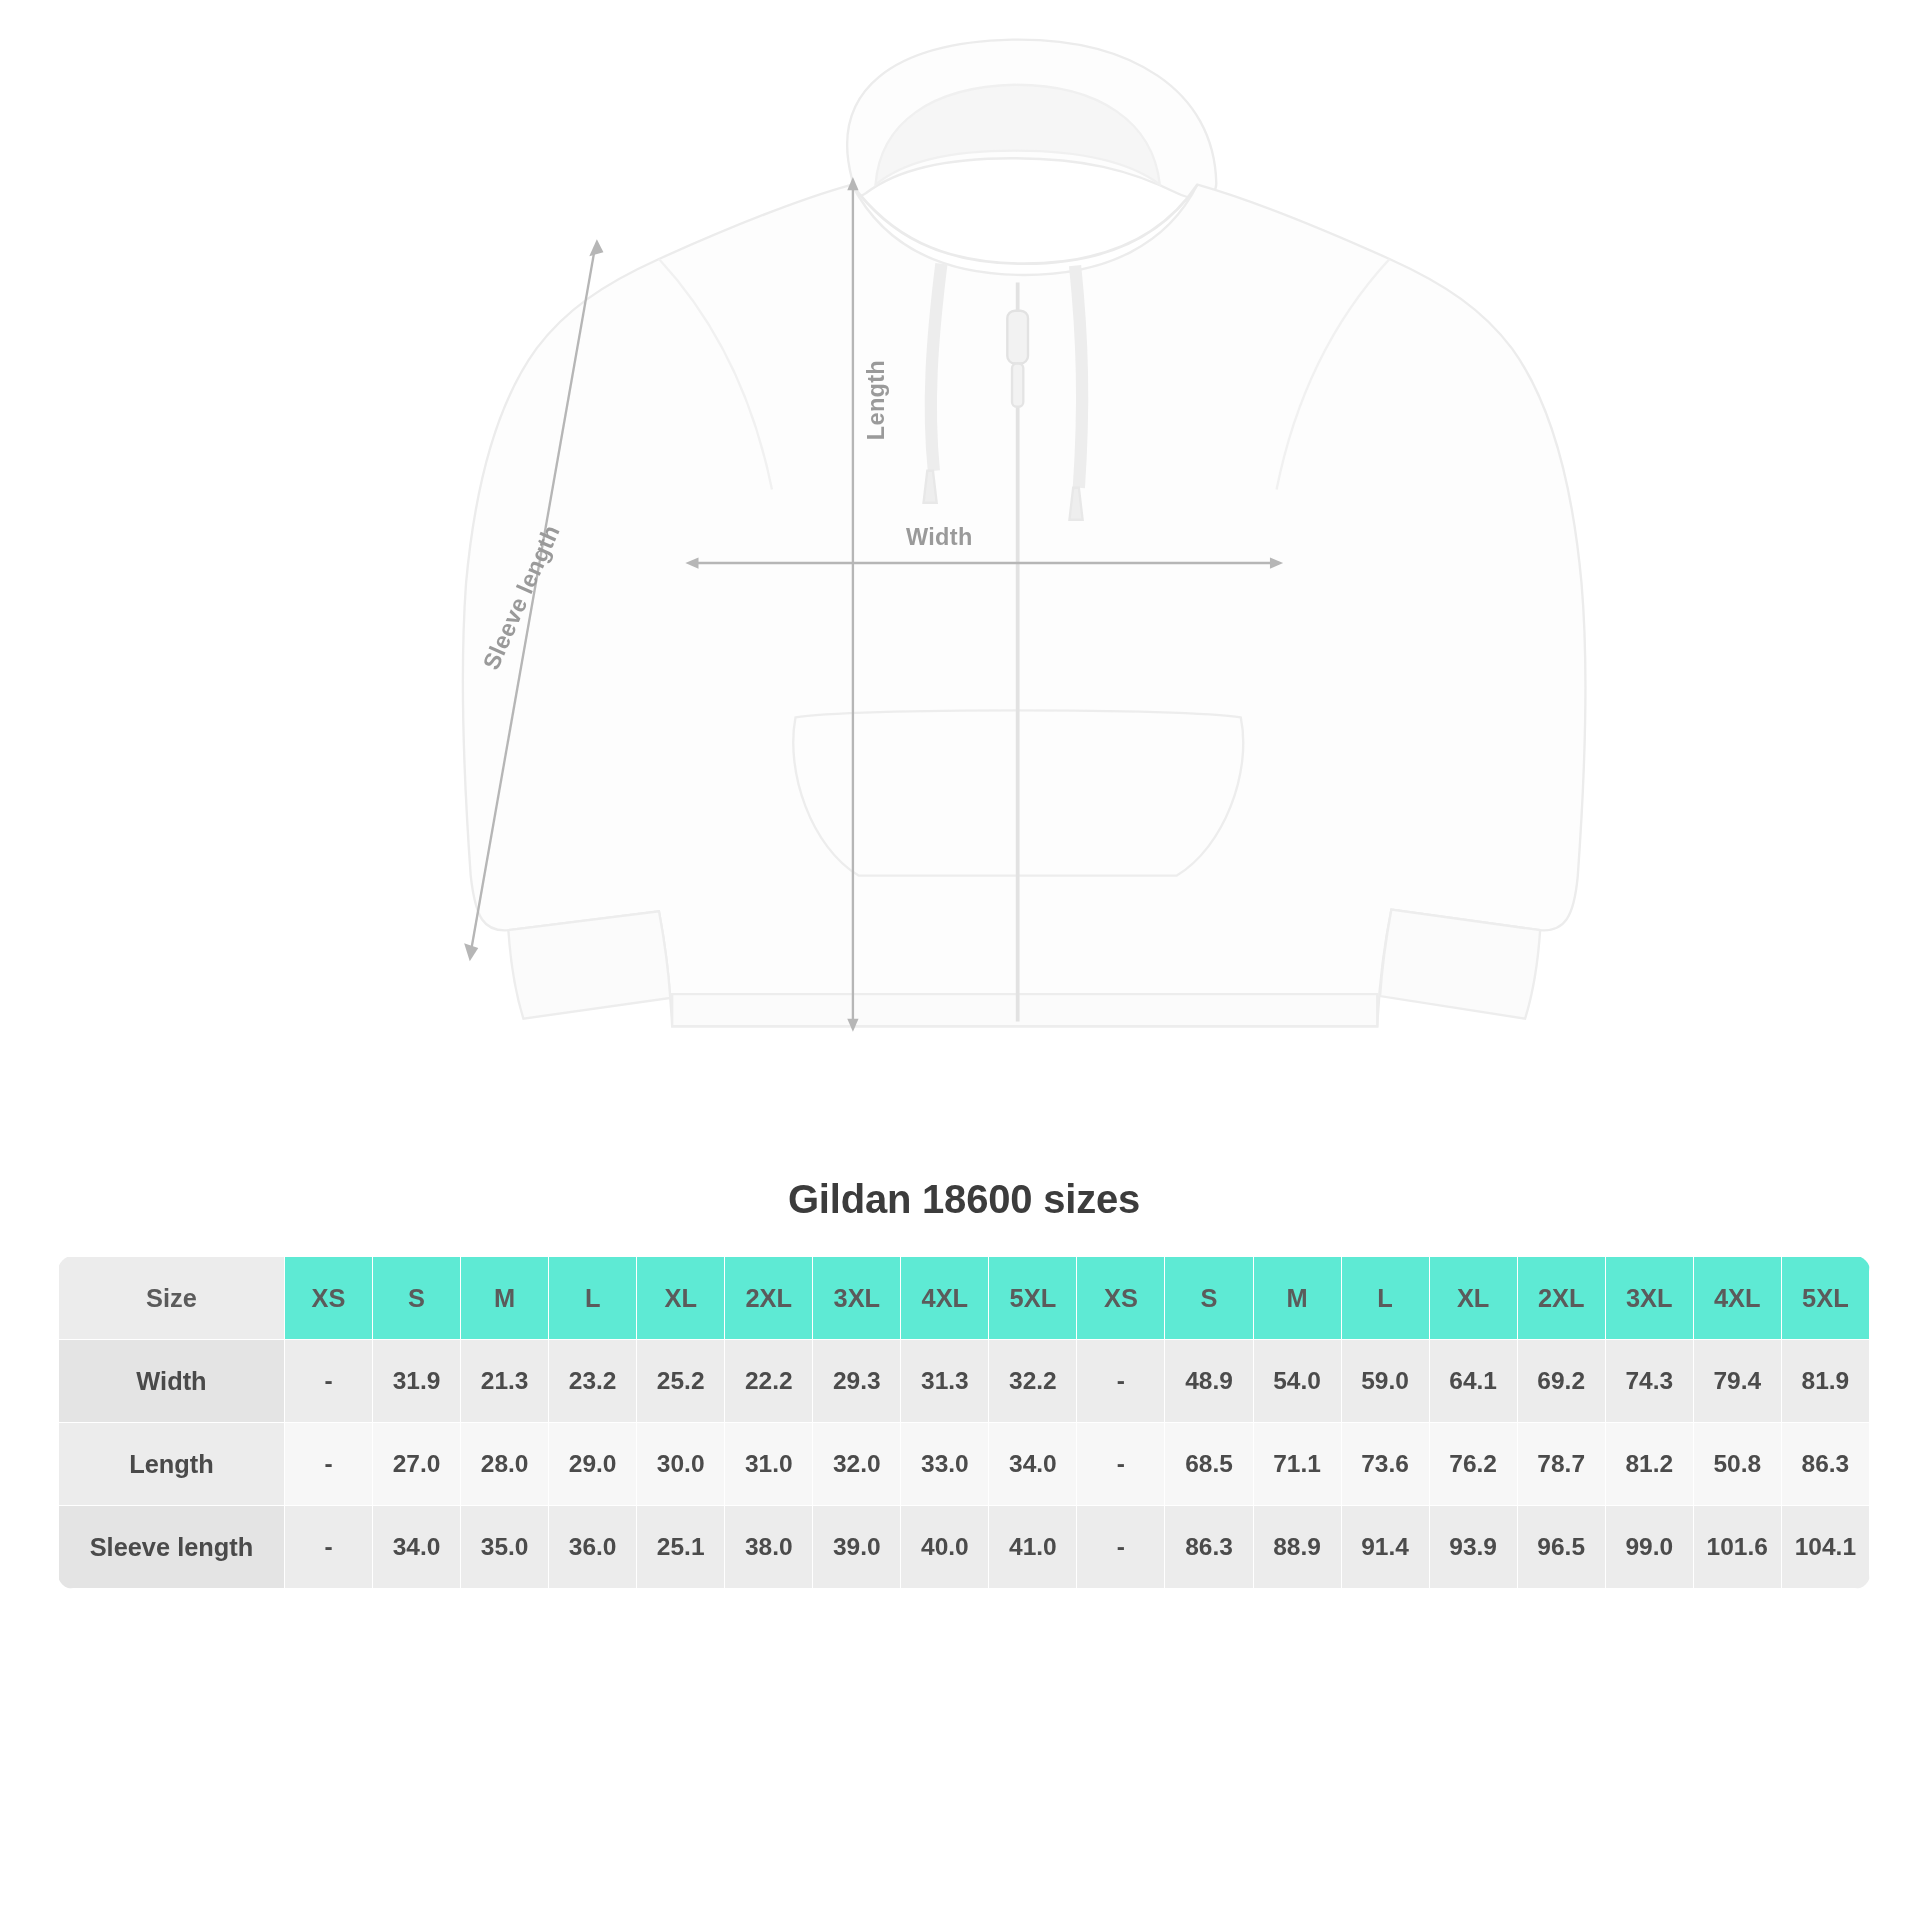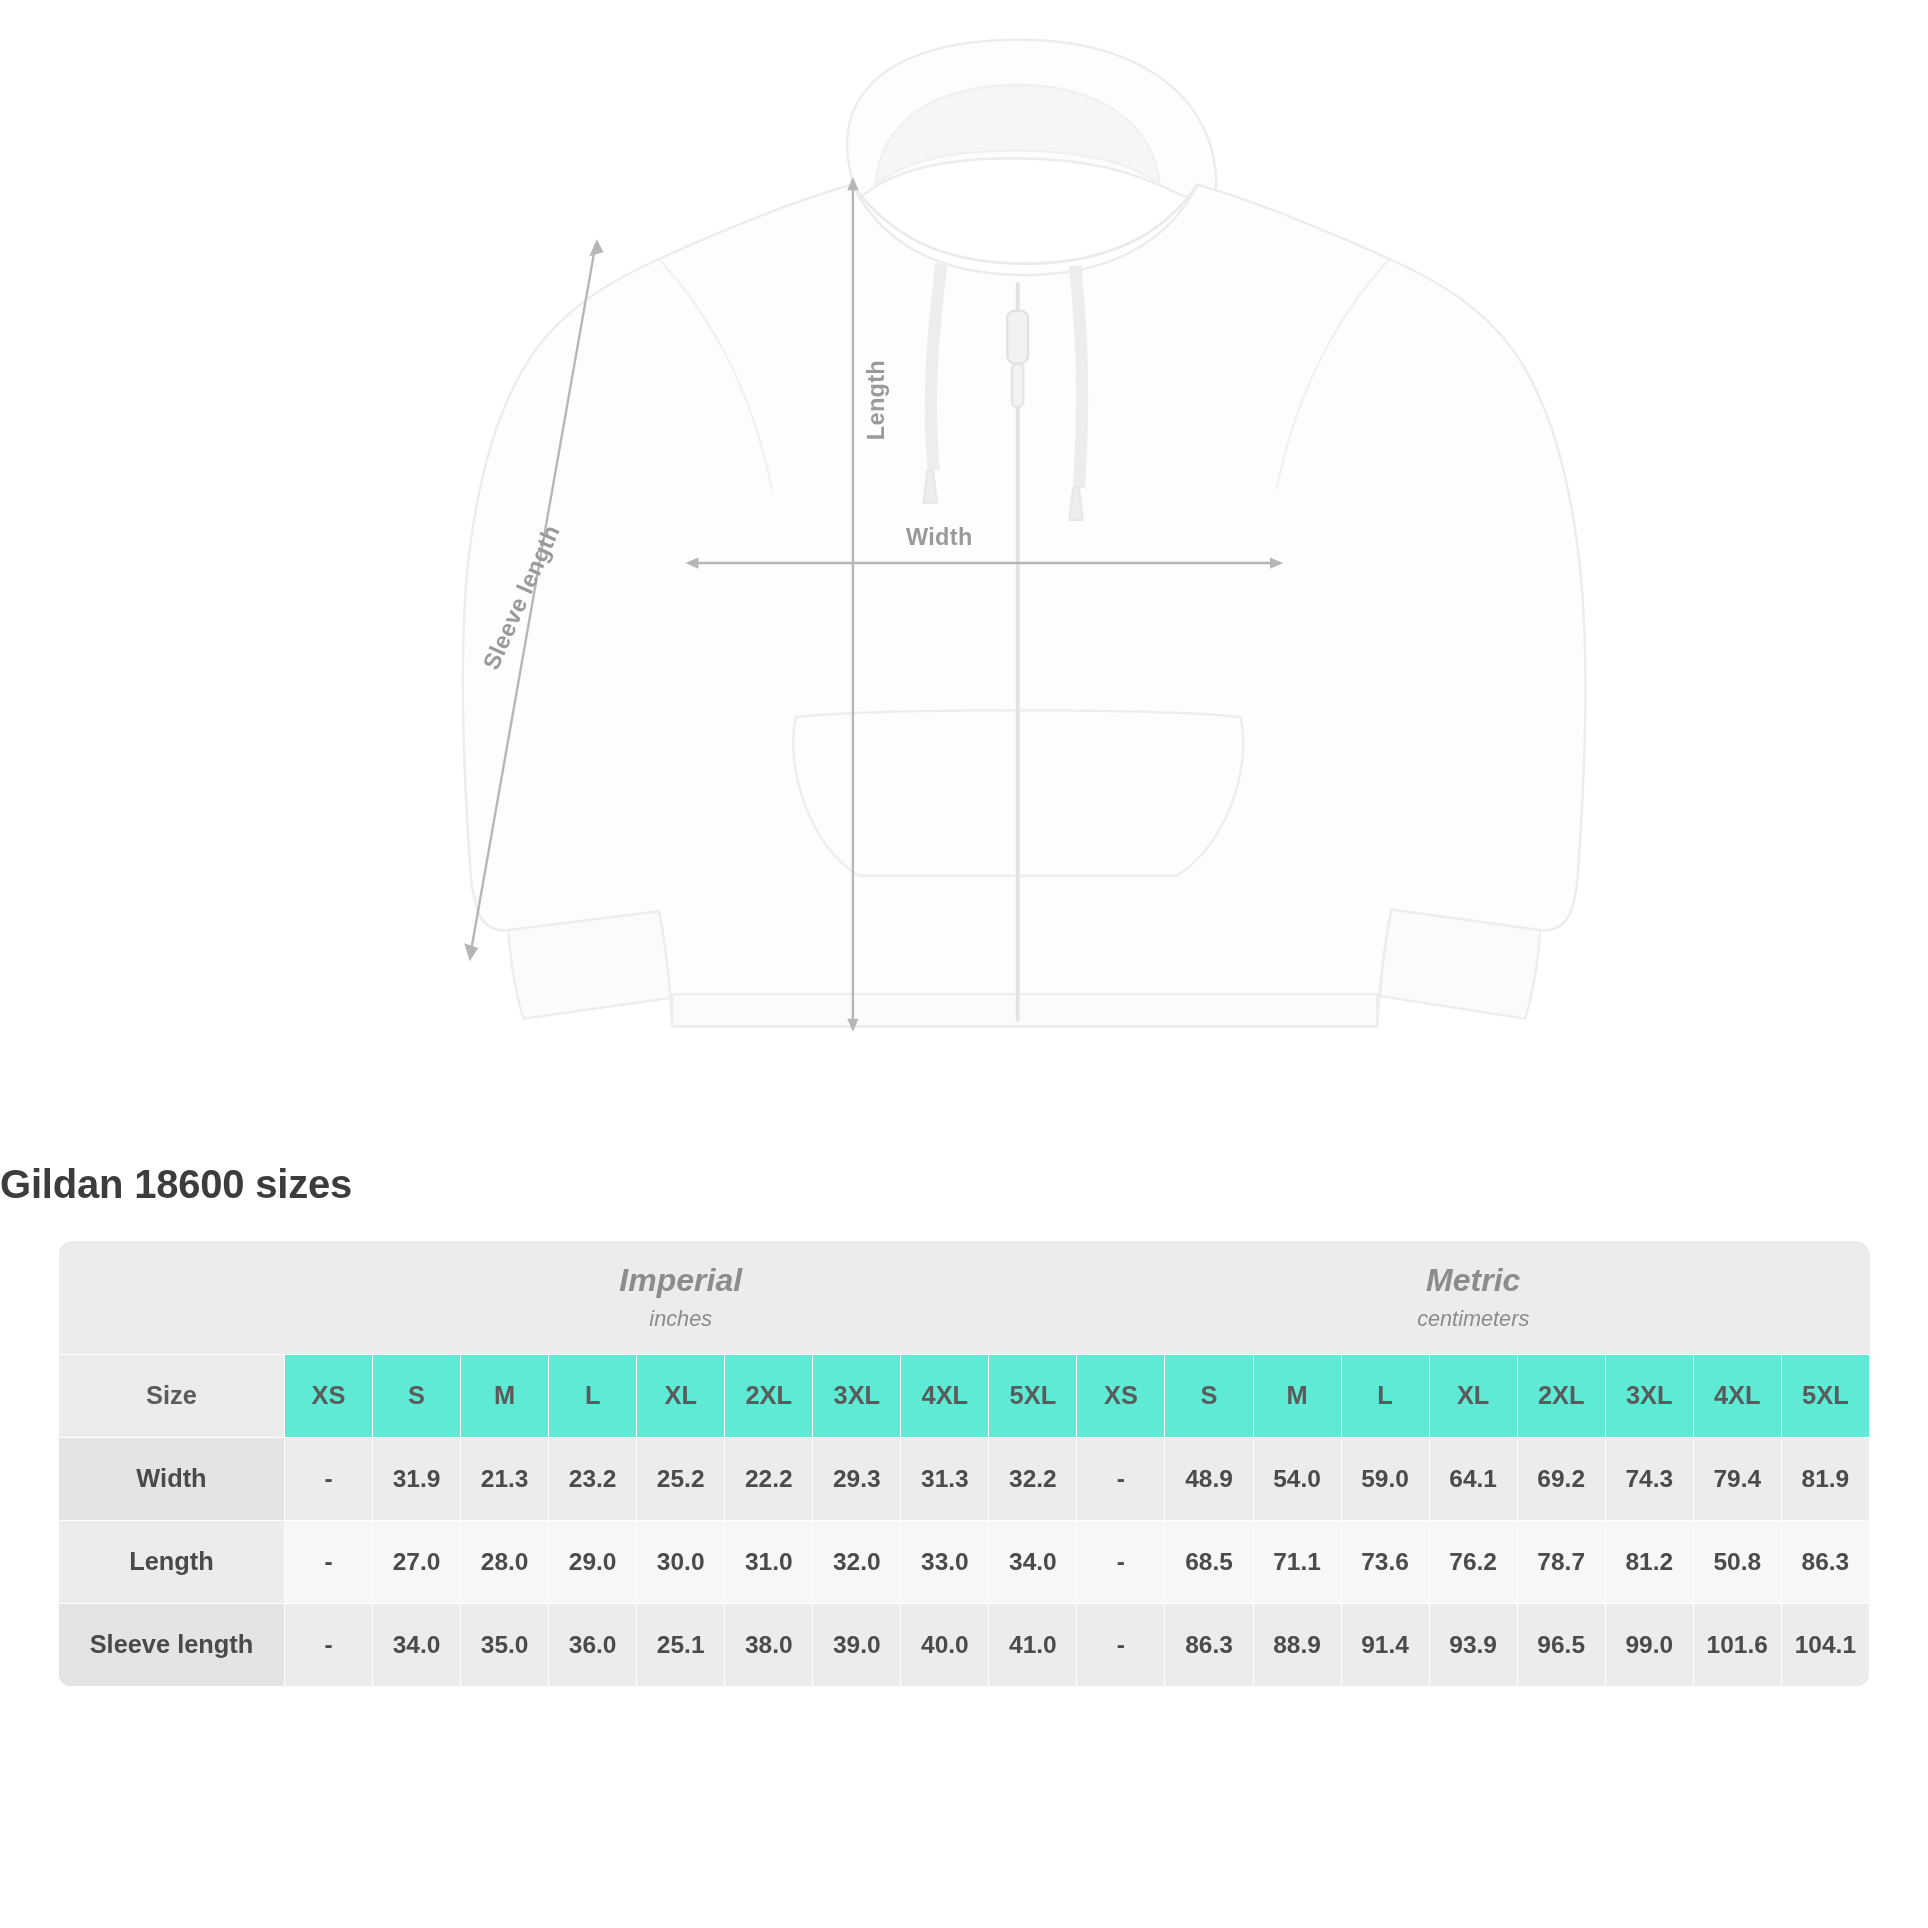--- a/index.html
+++ b/index.html
@@ -34,21 +34,21 @@
   .dim-label.vertical {
     writing-mode: vertical-rl;
     transform: rotate(180deg);
   }
   .dim-label.sleeve {
     transform: rotate(-66deg);
     transform-origin: center center;
   }
 
   
-  .title-block { margin-top: 51px; }
+  .title-block { text-align: center; margin-top: 66px; }
   .chart-title {
     font-size: 40px;
     font-weight: bold;
     color: #3c3c3c;
     letter-spacing: -0.2px;
   }
   .chart-note {
     margin-top: 21px;
     font-size: 22.6px;
     font-style: italic;
@@ -193,31 +193,20 @@
   </div>
 
   <div class="table-wrap">
     <table class="size-chart">
       <colgroup>
         <col style="width:226px">
         <col span="18">
       </colgroup>
       <tbody>
 
-        <tr>
-          <td class="corner-cell"></td>
-          <td class="unit-head" colspan="9">
-            <span class="u-name">Imperial</span>
-            <span class="u-sub">inches</span>
-          </td>
-          <td class="unit-head" colspan="9">
-            <span class="u-name">Metric</span>
-            <span class="u-sub">centimeters</span>
-          </td>
-        </tr>
 
         <tr class="head-row">
           <td class="rowlabel">Size</td>
           <td>XS</td>
           <td>S</td>
           <td>M</td>
           <td>L</td>
           <td>XL</td>
           <td>2XL</td>
           <td>3XL</td>

